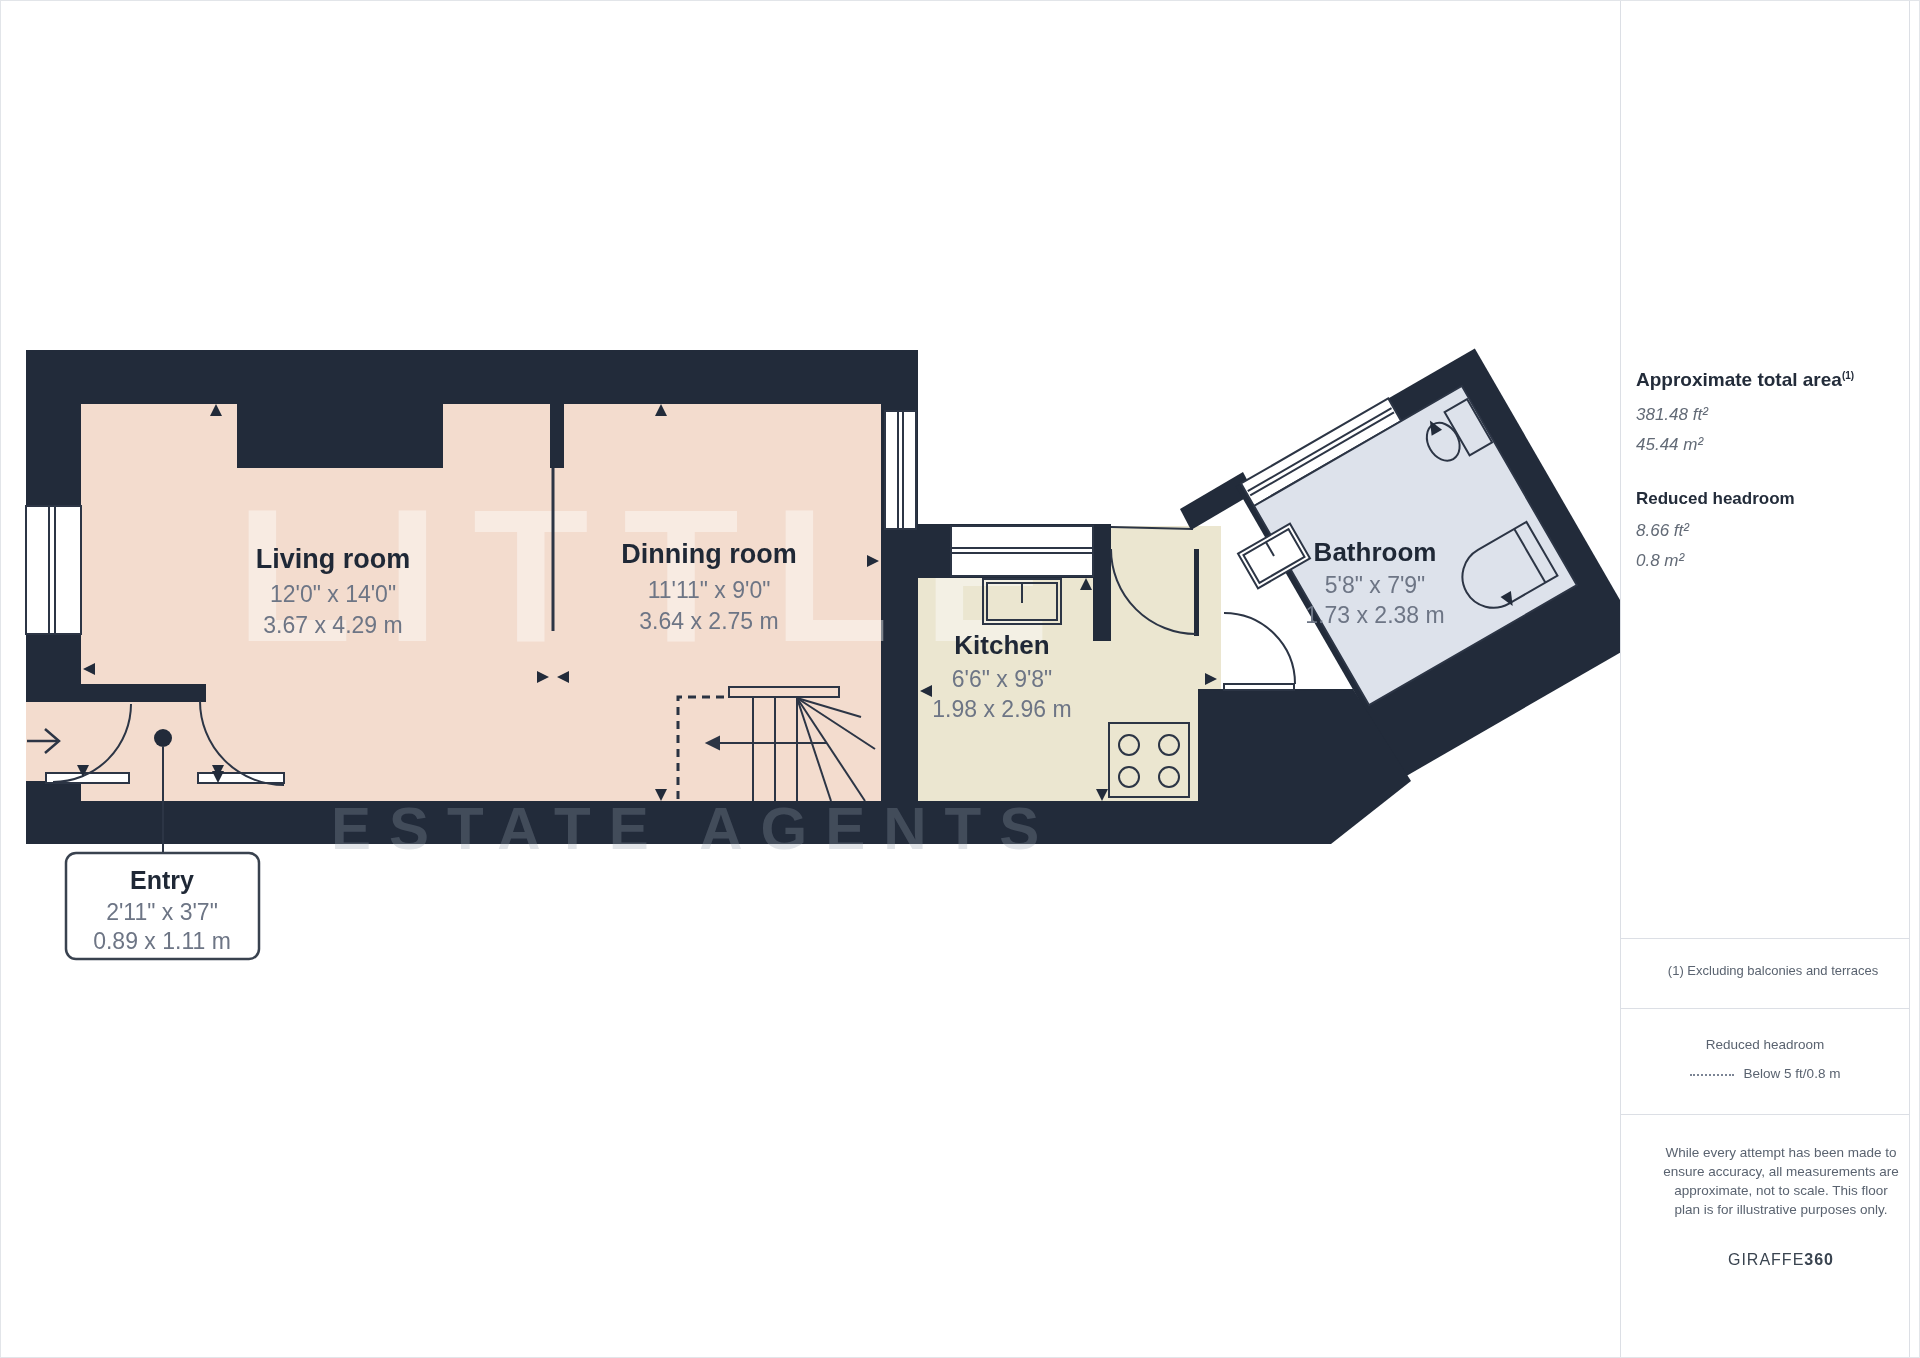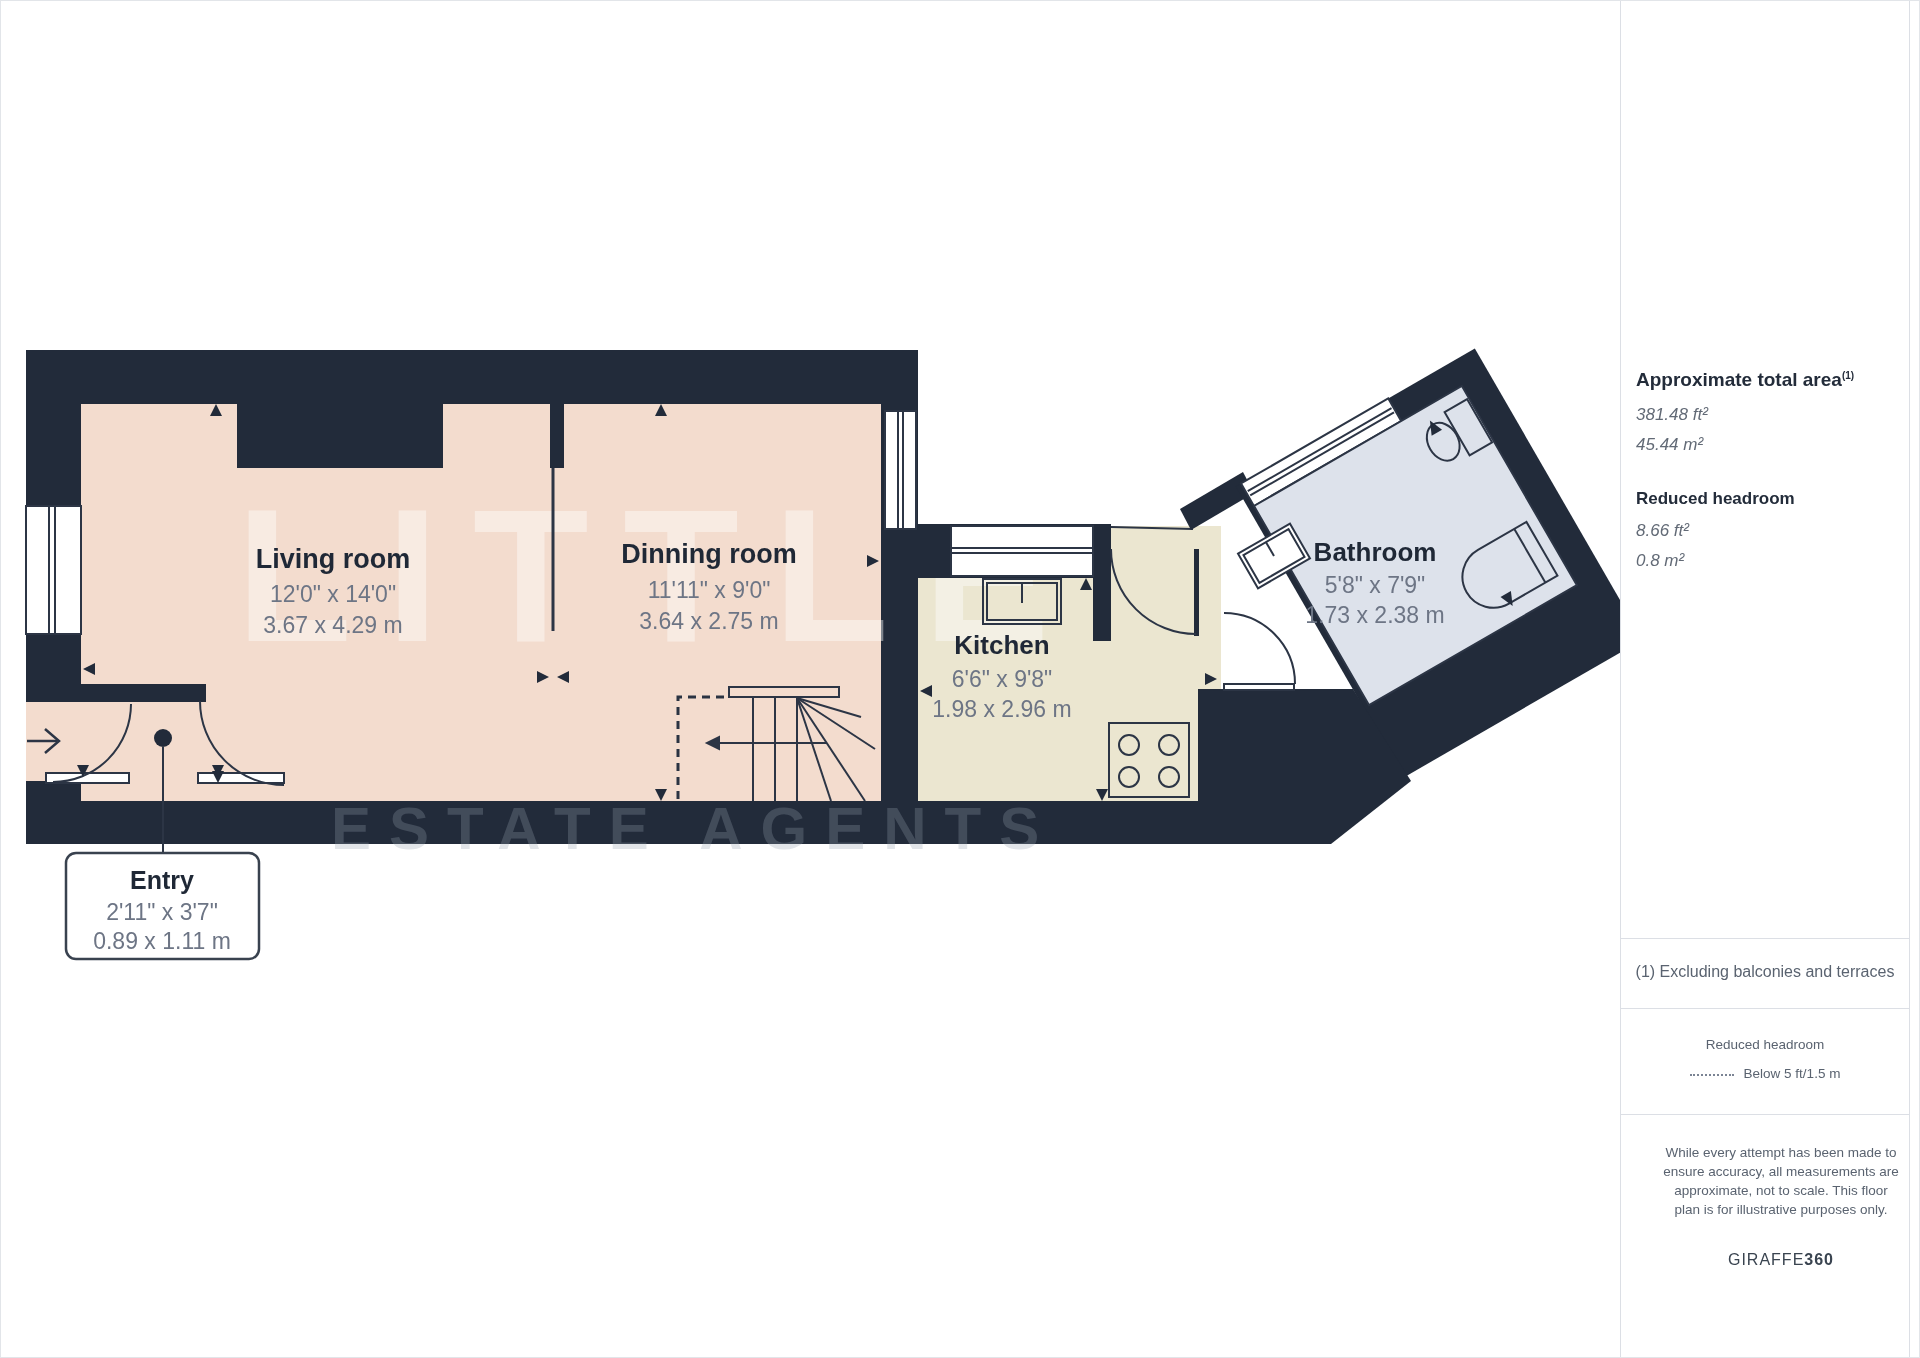--- a/index.html
+++ b/index.html
@@ -12,21 +12,21 @@
   #ground-floor{position:absolute;left:0;top:1330px;width:1619px;text-align:center;
     font-size:21px;font-weight:bold;color:#1f2836;}
   #sidebar{position:absolute;left:1619px;top:0;width:288px;height:100%;background:#fff;
     border-left:1px solid #dcdfe5;border-right:1px solid #dcdfe5;}
   #sidebar .sec-top{position:absolute;top:368px;left:15px;width:100%;text-align:left;color:#626a76;}
   .sb-h{font-size:19px;font-weight:bold;color:#232c3a;margin:0 0 14px 0;}
   .sb-h sup{font-size:10px;}
   .sb-v{font-size:17px;margin:10px 0;font-style:italic;}
   .sb-h2{font-size:17px;font-weight:bold;color:#232c3a;margin:34px 0 12px 0;}
   .divider{position:absolute;left:0;width:100%;border-top:1px solid #dcdfe5;}
-  #sec-note{position:absolute;top:962px;left:0;width:100%;text-align:center;font-size:16px;color:#5a6370;}
+  #sec-note{position:absolute;top:962px;left:8px;width:100%;text-align:center;font-size:13px;color:#5a6370;}
   #sec-legend{position:absolute;top:1036px;left:0;width:100%;text-align:center;font-size:13.5px;color:#5a6370;}
   .dotted{display:inline-block;width:44px;height:1px;border-bottom:2px dotted #7b8494;
     vertical-align:middle;margin-right:10px;}
   #sec-disc{position:absolute;top:1142px;left:16px;width:100%;text-align:center;font-size:13.5px;
     color:#5a6370;line-height:19px;}
   #sec-calc{margin-top:19px;}
   #brand{margin-top:31px;font-size:16px;letter-spacing:1px;color:#3a4450;}
   #brand .b{font-weight:bold;}
 </style>
 </head>
@@ -224,21 +224,21 @@
     <div class="sb-v">0.8 m²</div>
   </div>
 
   <div class="divider" style="top:937px;"></div>
   <div id="sec-note">(1) Excluding balconies and terraces</div>
   <div class="divider" style="top:1007px;"></div>
 
   <div id="sec-legend">
     <div>Reduced headroom</div>
     <div style="margin-top:14px;">
-      <span class="dotted"></span><span>Below 5 ft/1.5 m</span>
+      <span class="dotted"></span><span>Below 5 ft/0.8 m</span>
     </div>
   </div>
   <div class="divider" style="top:1113px;"></div>
 
   <div id="sec-disc">
     <div>While every attempt has been made to</div>
     <div>ensure accuracy, all measurements are</div>
     <div>approximate, not to scale. This floor</div>
     <div>plan is for illustrative purposes only.</div>
     <div id="brand">

